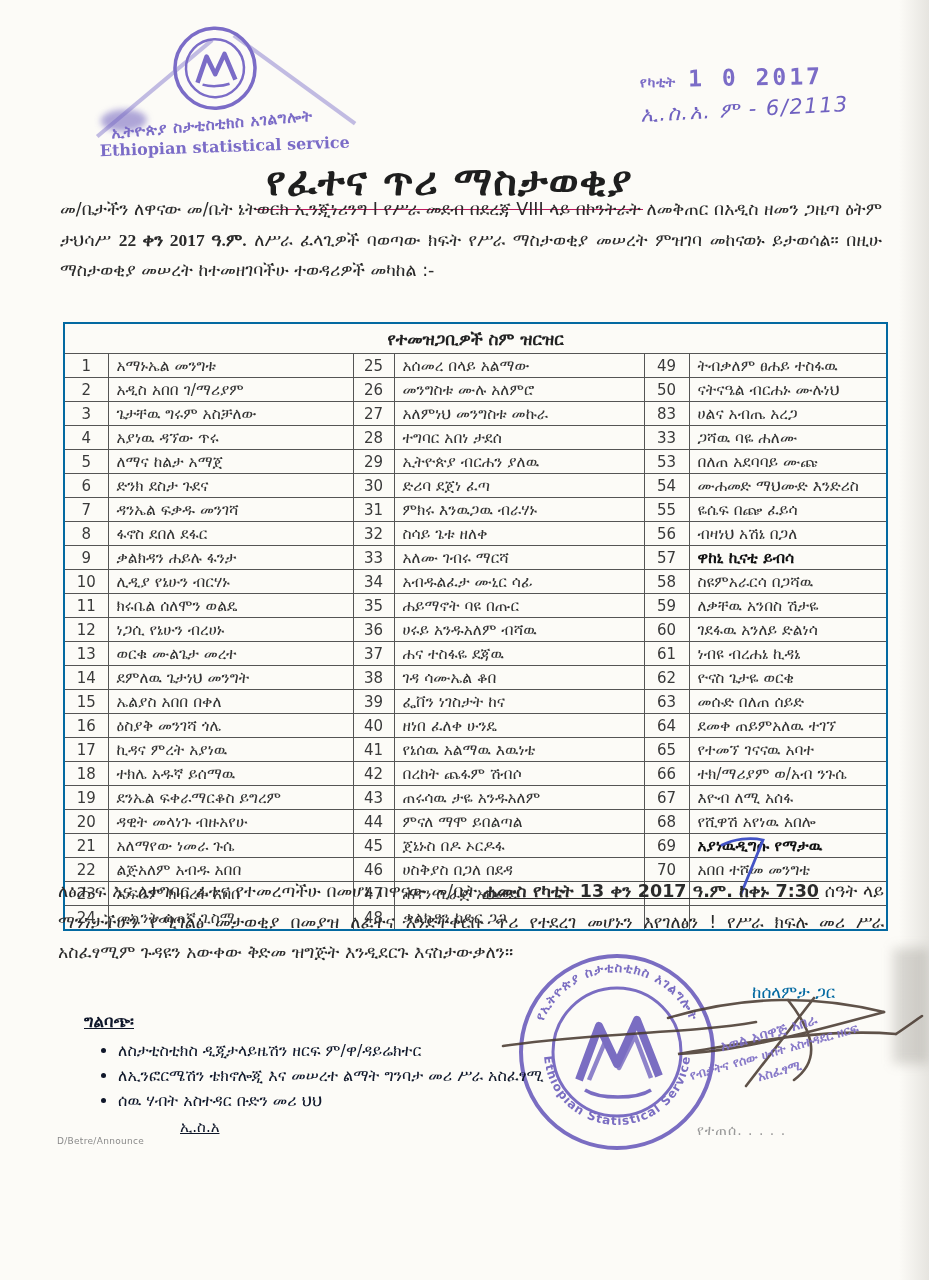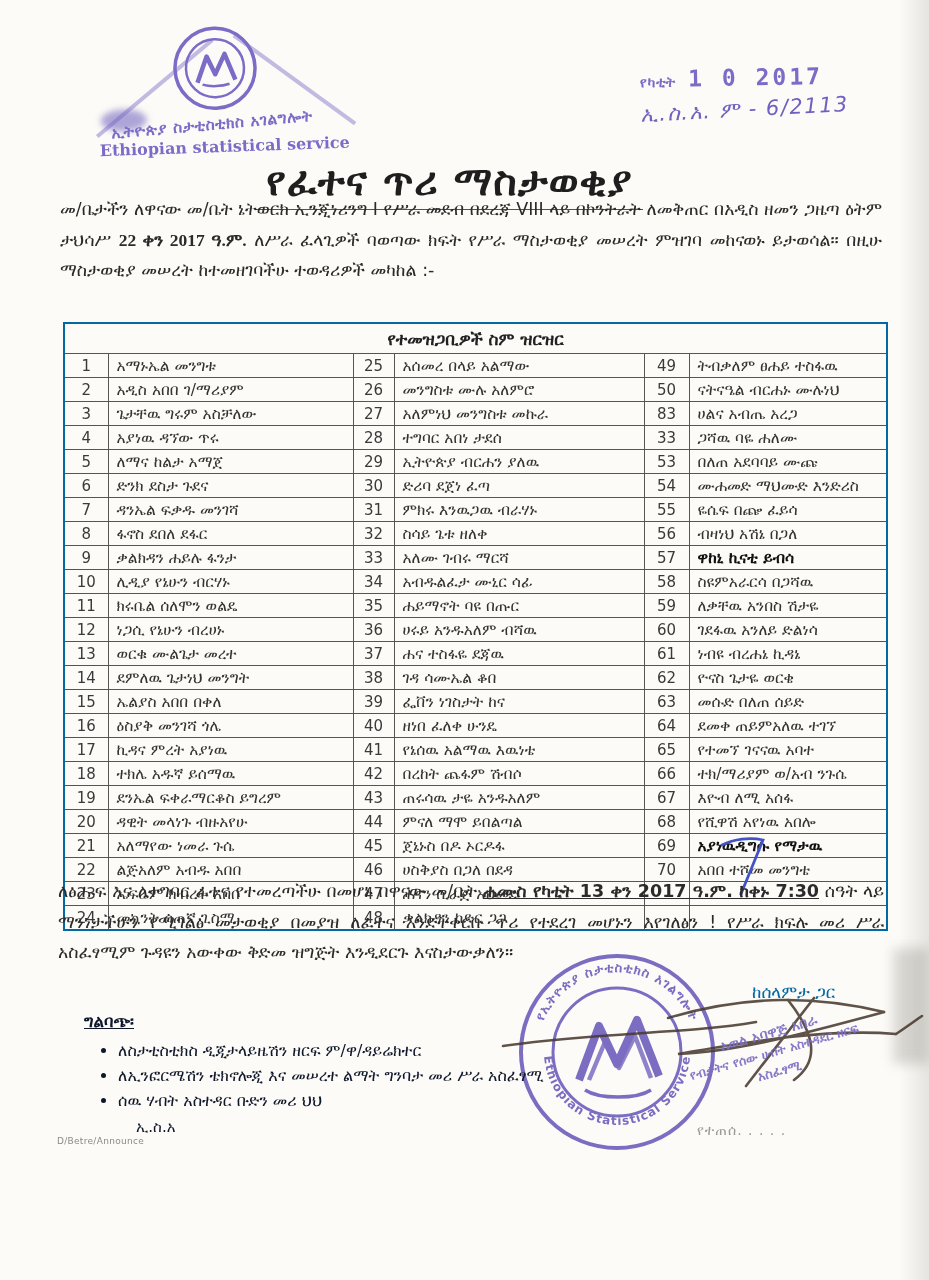--- a/index.html
+++ b/index.html
@@ -56,21 +56,21 @@
   .reg-table col.c-n1{width:44px}.reg-table col.c-m1{width:245px}
   .reg-table col.c-n2{width:41px}.reg-table col.c-m2{width:250px}
   .reg-table col.c-n3{width:45px}.reg-table col.c-m3{width:198px}
 
   
   .closing{position:absolute;left:752px;top:982px;font-size:17px;color:#0369a1;}
   .cc{position:absolute;left:84px;top:1012px;width:520px;font-size:16px;color:#0f172a;}
   .cc .cc-title{font-weight:bold;text-decoration:underline;font-size:16.5px;margin-bottom:10px;}
   .cc ul{margin:1px 0 0 34px;padding:0;}
   .cc li{margin:6px 0;}
-  .cc .abbr{margin-left:52px;margin-top:2px;font-size:15px;display:inline-block;}
+  .cc .abbr{margin-left:96px;margin-top:2px;text-decoration:underline;font-size:15px;display:inline-block;}
   .foot-note{position:absolute;left:57px;top:1136px;font-size:9px;color:#8a8a8a;letter-spacing:.3px;}
   .recv-note{position:absolute;left:697px;top:1122px;font-size:14px;color:#9a9a9a;letter-spacing:1px;}
 
   
   .round-stamp{position:absolute;left:517px;top:952px;width:200px;height:200px;opacity:.93;}
   .sig-svg{position:absolute;left:488px;top:988px;width:440px;height:112px;}
   .sig-stamp-text{position:absolute;left:648px;top:1022px;width:252px;text-align:center;
                   color:#7e6fc5;font-weight:bold;transform:rotate(-16deg);line-height:1.5;opacity:.92;}
   .sig-stamp-text .s1{font-size:14px;}
   .sig-stamp-text .s2{font-size:12.5px;}

